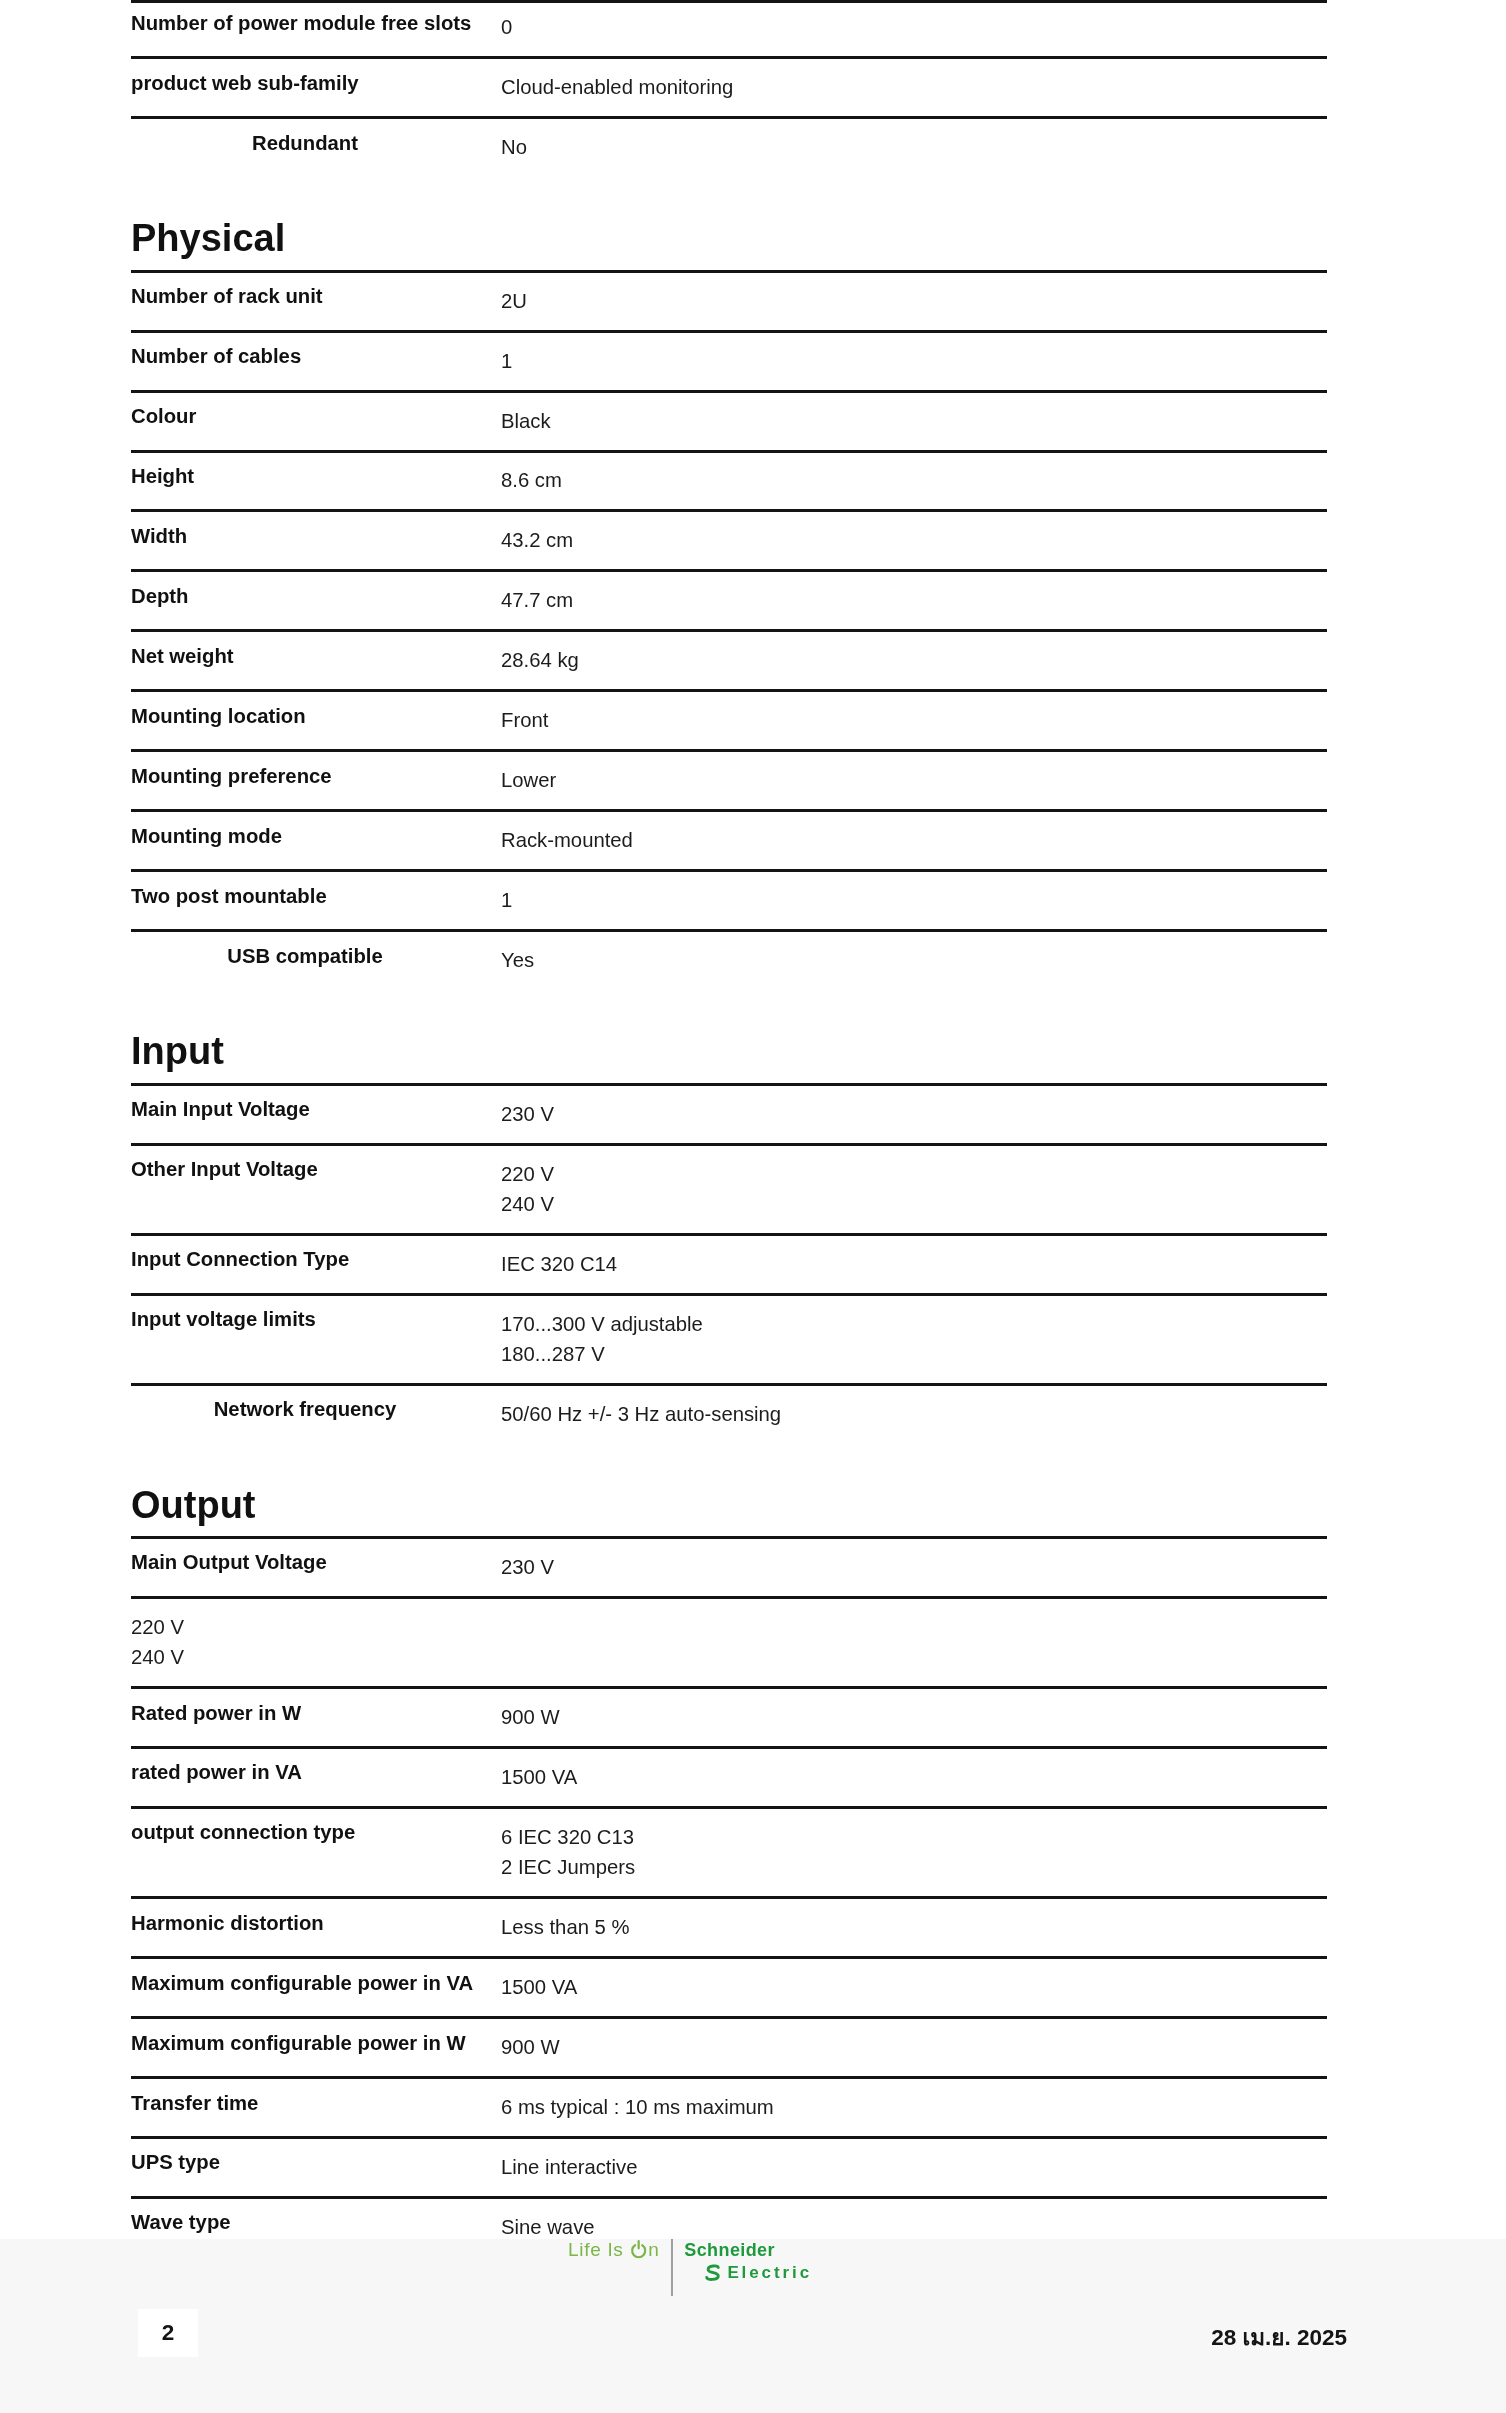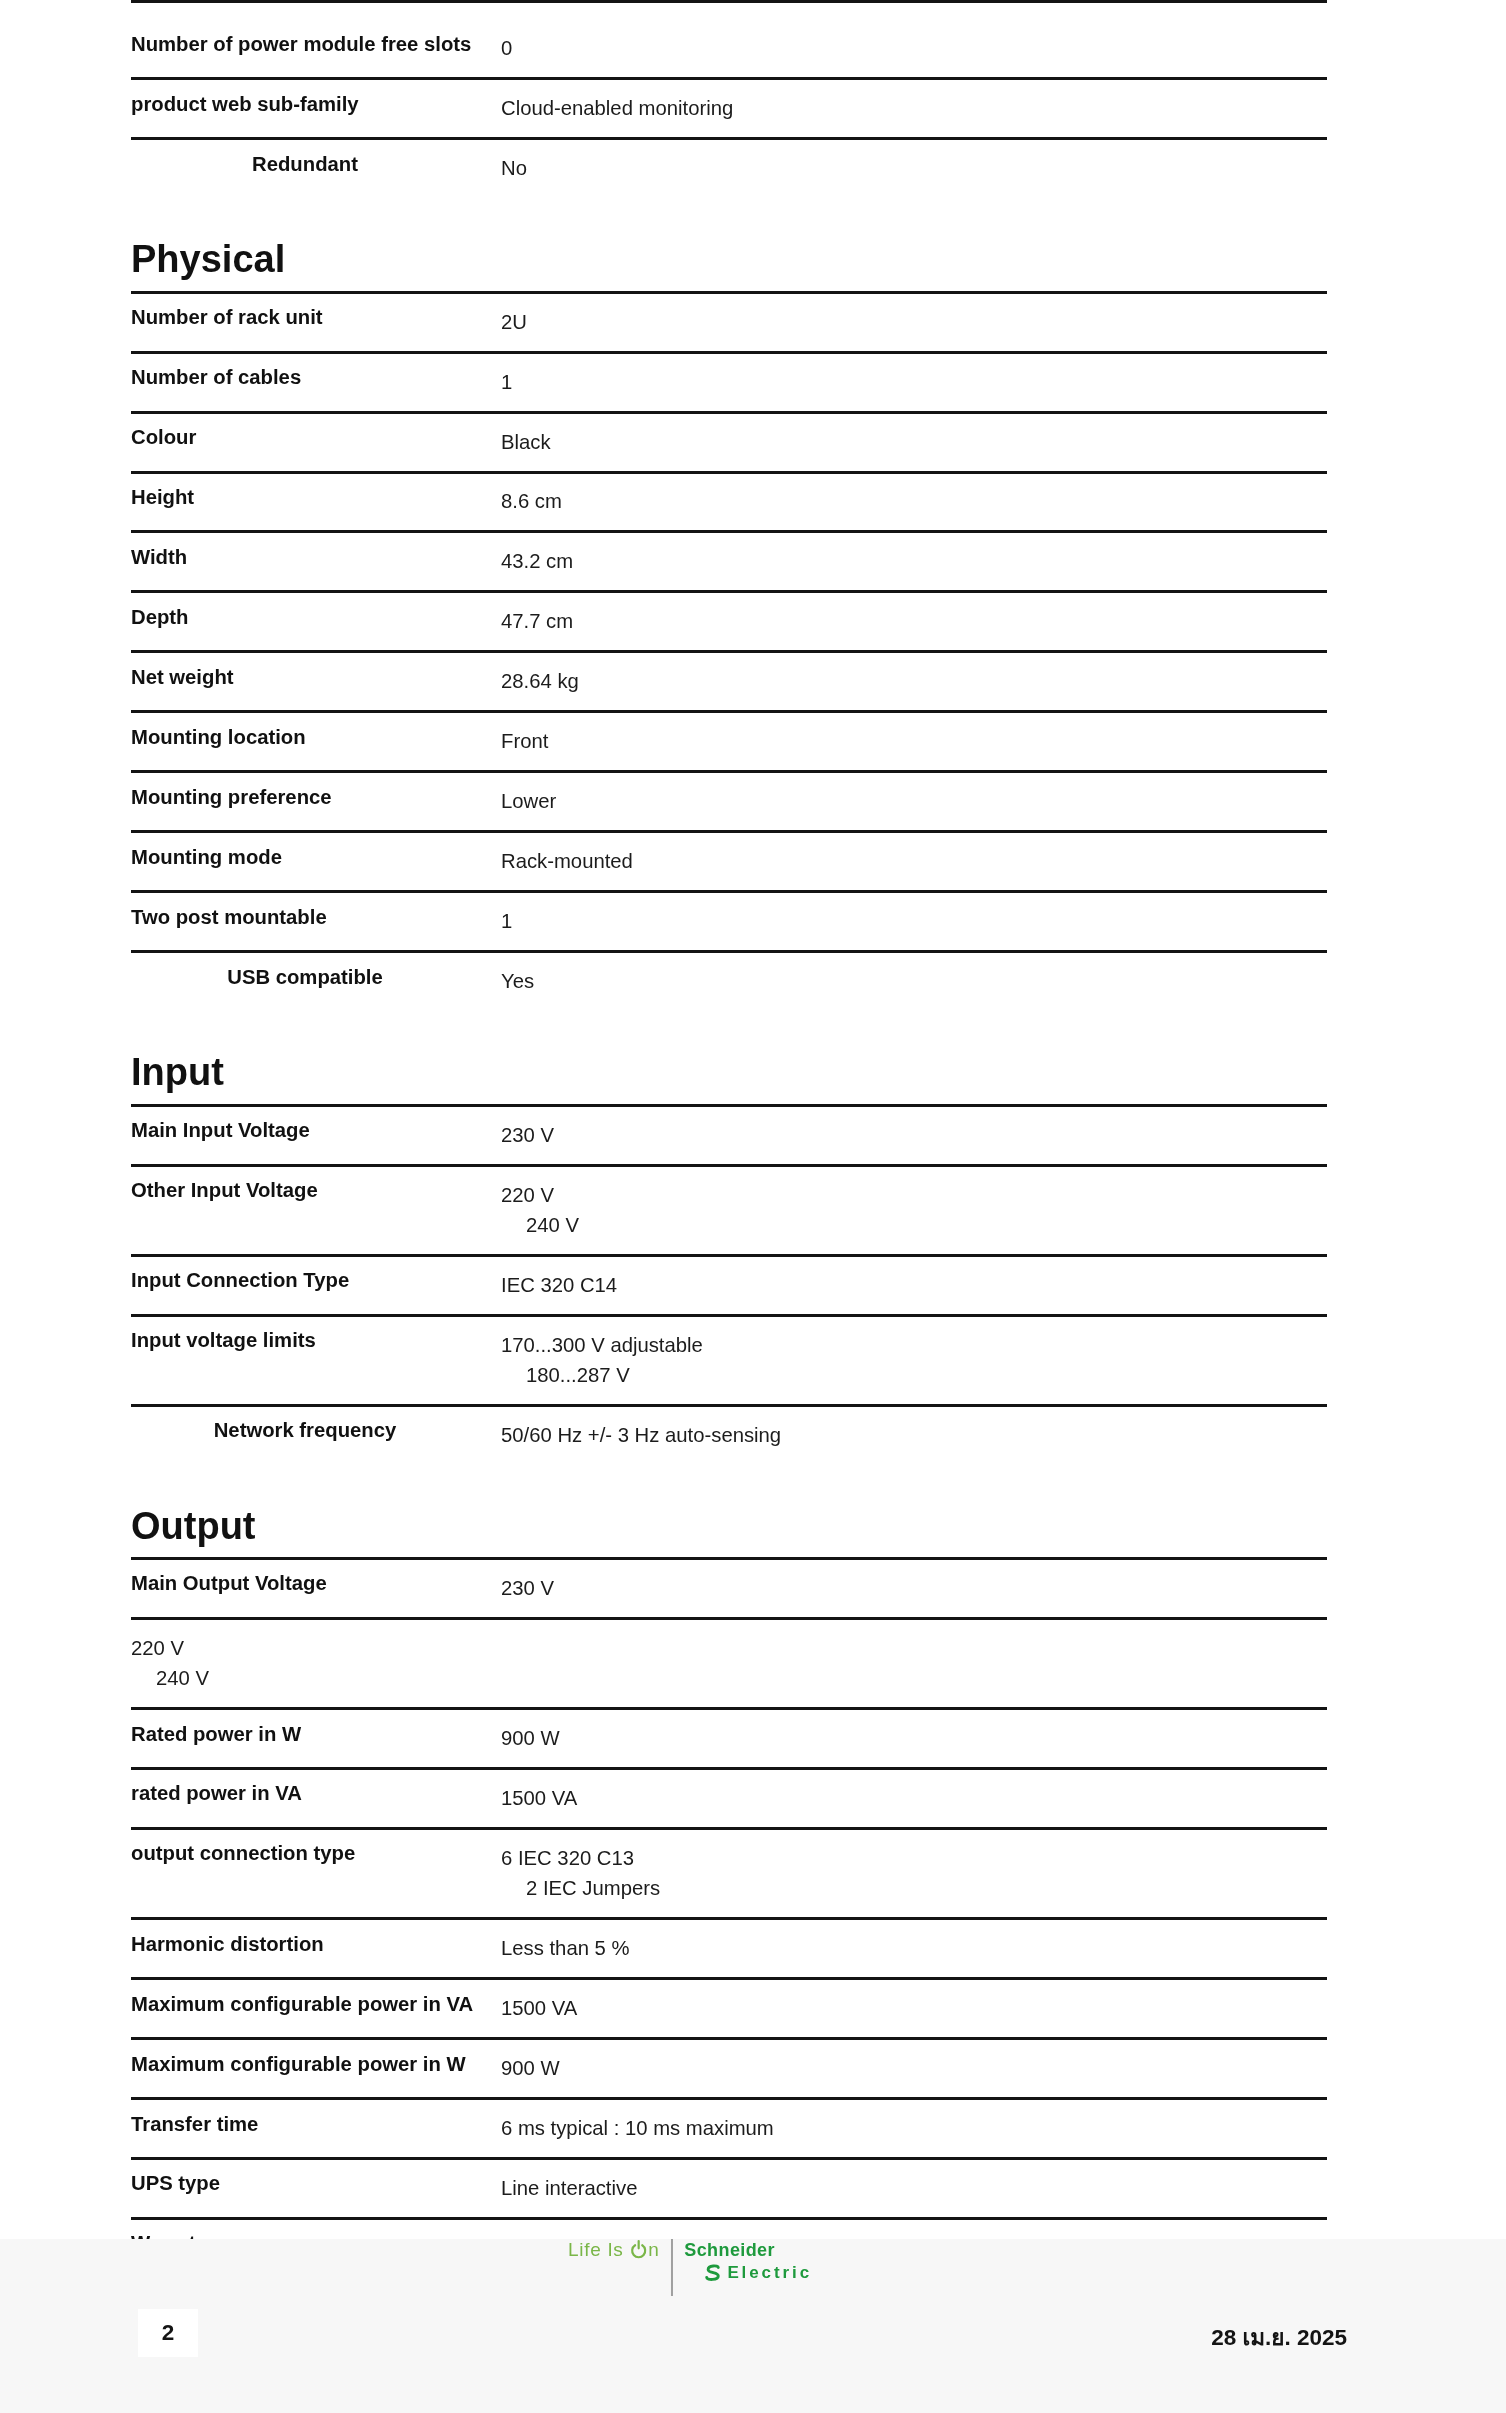--- a/index.html
+++ b/index.html
@@ -5,28 +5,28 @@
   html,body{margin:0;padding:0;}
   body{
     width:1507px;height:2413px;position:relative;overflow:hidden;
     background:#ffffff;color:#141414;
     font-family:"Liberation Sans", sans-serif;
     -webkit-font-smoothing:antialiased;
   }
   .content{padding:0 180px 0 131px;}
   .top-rule{border-top:3.6px solid #141414;height:0;}
   .row{display:flex;border-bottom:3.6px solid #141414;padding:11.6px 0 16px;}
-  .row.first{padding-top:8px;margin-top:21px;}
+  .row.first{padding-top:8px;}
   .row.last{border-bottom:none;text-align:center;}
   .label{
     width:348px;min-width:348px;padding-right:22px;
     font-size:20.3px;line-height:25px;font-weight:bold;color:#111;
   }
   .value{font-size:20.3px;line-height:25px;padding-top:4.4px;color:#1c1c1c;}
-  .value-line + .value-line{margin-top:5.1px;margin-left:25px;}
+  .value-line + .value-line{margin-top:5.1px;}
   .spec-section{margin-top:41px;}
   .section-head{border-bottom:3.6px solid #141414;padding-bottom:10.2px;}
   .section-title{margin:0;font-size:38px;line-height:42px;font-weight:bold;color:#111;}
   
   .footer{position:absolute;left:0;bottom:0;width:1507px;height:174px;background:#f7f7f7;}
   .page-box{
     position:absolute;left:138px;top:70px;width:60px;height:48px;background:#ffffff;
     display:flex;align-items:center;justify-content:center;
     font-size:22.5px;font-weight:bold;color:#141414;
   }

